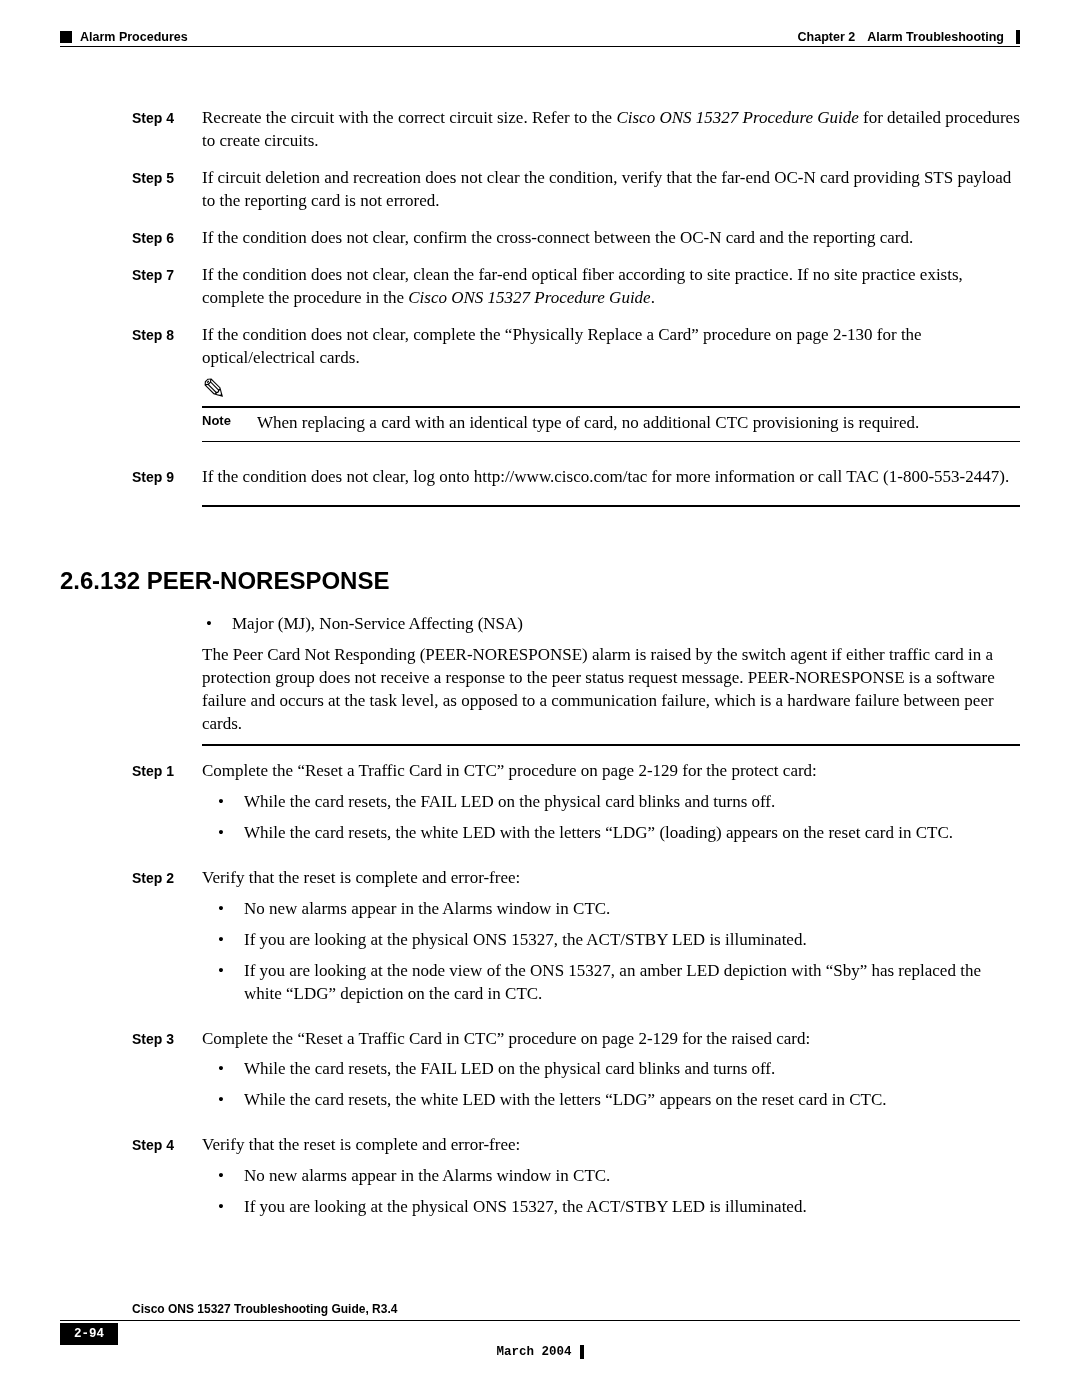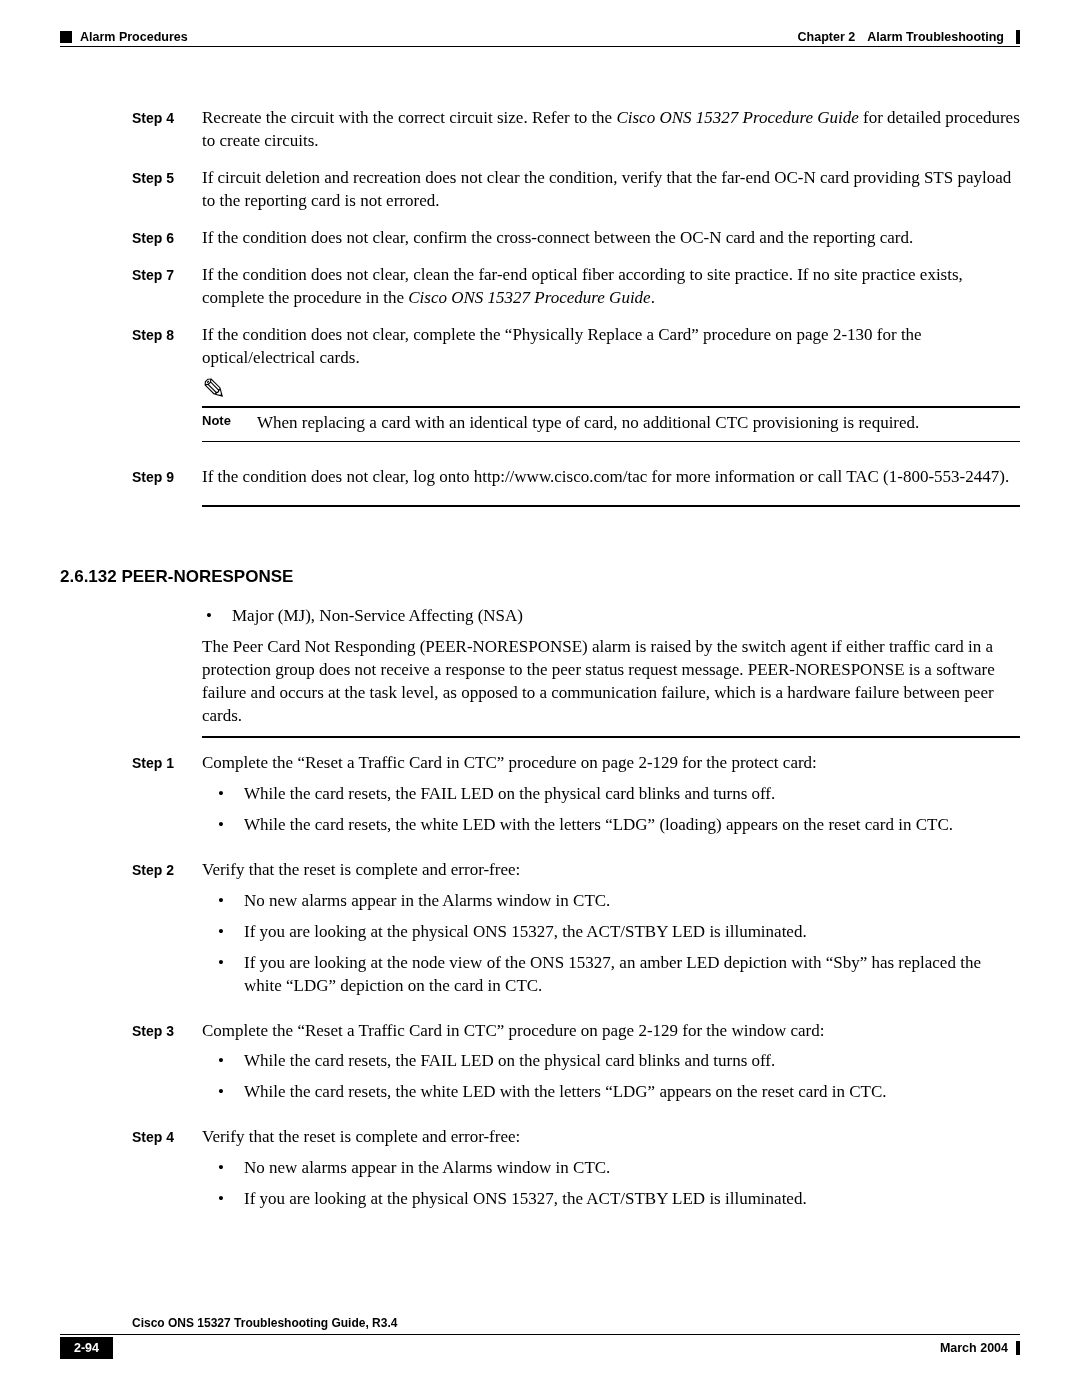--- a/index.html
+++ b/index.html
@@ -98,21 +98,21 @@
   .note-text { flex: 1; }
   .section-end-rule {
     margin-left: 142px;
     border-top: 2px solid #000;
     margin-top: 16px;
     margin-bottom: 60px;
   }
   .h1 {
     font-family: Arial, Helvetica, sans-serif;
     font-weight: bold;
-    font-size: 17px;
+    font-size: 24px;
     margin-bottom: 18px;
   }
   .body-indent {
     margin-left: 142px;
   }
   .bullet-row {
     display: flex;
     font-size: 17px;
     line-height: 1.35;
     margin-bottom: 8px;
@@ -162,23 +162,24 @@
     margin-left: 72px;
     margin-bottom: 4px;
   }
   .footer-rule {
     border-top: 1px solid #000;
     margin-bottom: 2px;
   }
   .footer-bottom {
     display: flex;
     align-items: center;
-    font-family: Liberation Sans, sans-serif;
+    font-family: Liberation Mono, monospace;
     font-size: 12.5px;
     font-weight: bold;
+    flex-direction: column;
   }
   .page-num-box {
     background: #000;
     color: #fff;
     padding: 4px 14px;
     margin-right: auto;
   }
   .footer-date {
     display: flex;
     align-items: center;
@@ -303,21 +304,21 @@
               <div class="bullet-dot">•</div>
               <div>If you are looking at the node view of the ONS 15327, an amber LED depiction with “Sby” has replaced the white “LDG” depiction on the card in CTC.</div>
             </div>
         </div>
       </div>
     </div>
 
     <div class="step-row">
       <div class="step-label">Step 3</div>
       <div class="step-body">
-        <span>Complete the </span><span class="link">“Reset a Traffic Card in CTC” procedure on page 2-129</span><span> for the window card:</span>
+        <span>Complete the </span><span class="link">“Reset a Traffic Card in CTC” procedure on page 2-129</span><span> for the raised card:</span>
         <div class="sub-bullets">
           <div class="sub-bullet-row">
               <div class="bullet-dot">•</div>
               <div>While the card resets, the FAIL LED on the physical card blinks and turns off.</div>
             </div>
           <div class="sub-bullet-row">
               <div class="bullet-dot">•</div>
               <div>While the card resets, the white LED with the letters “LDG” appears on the reset card in CTC.</div>
             </div>
         </div>

